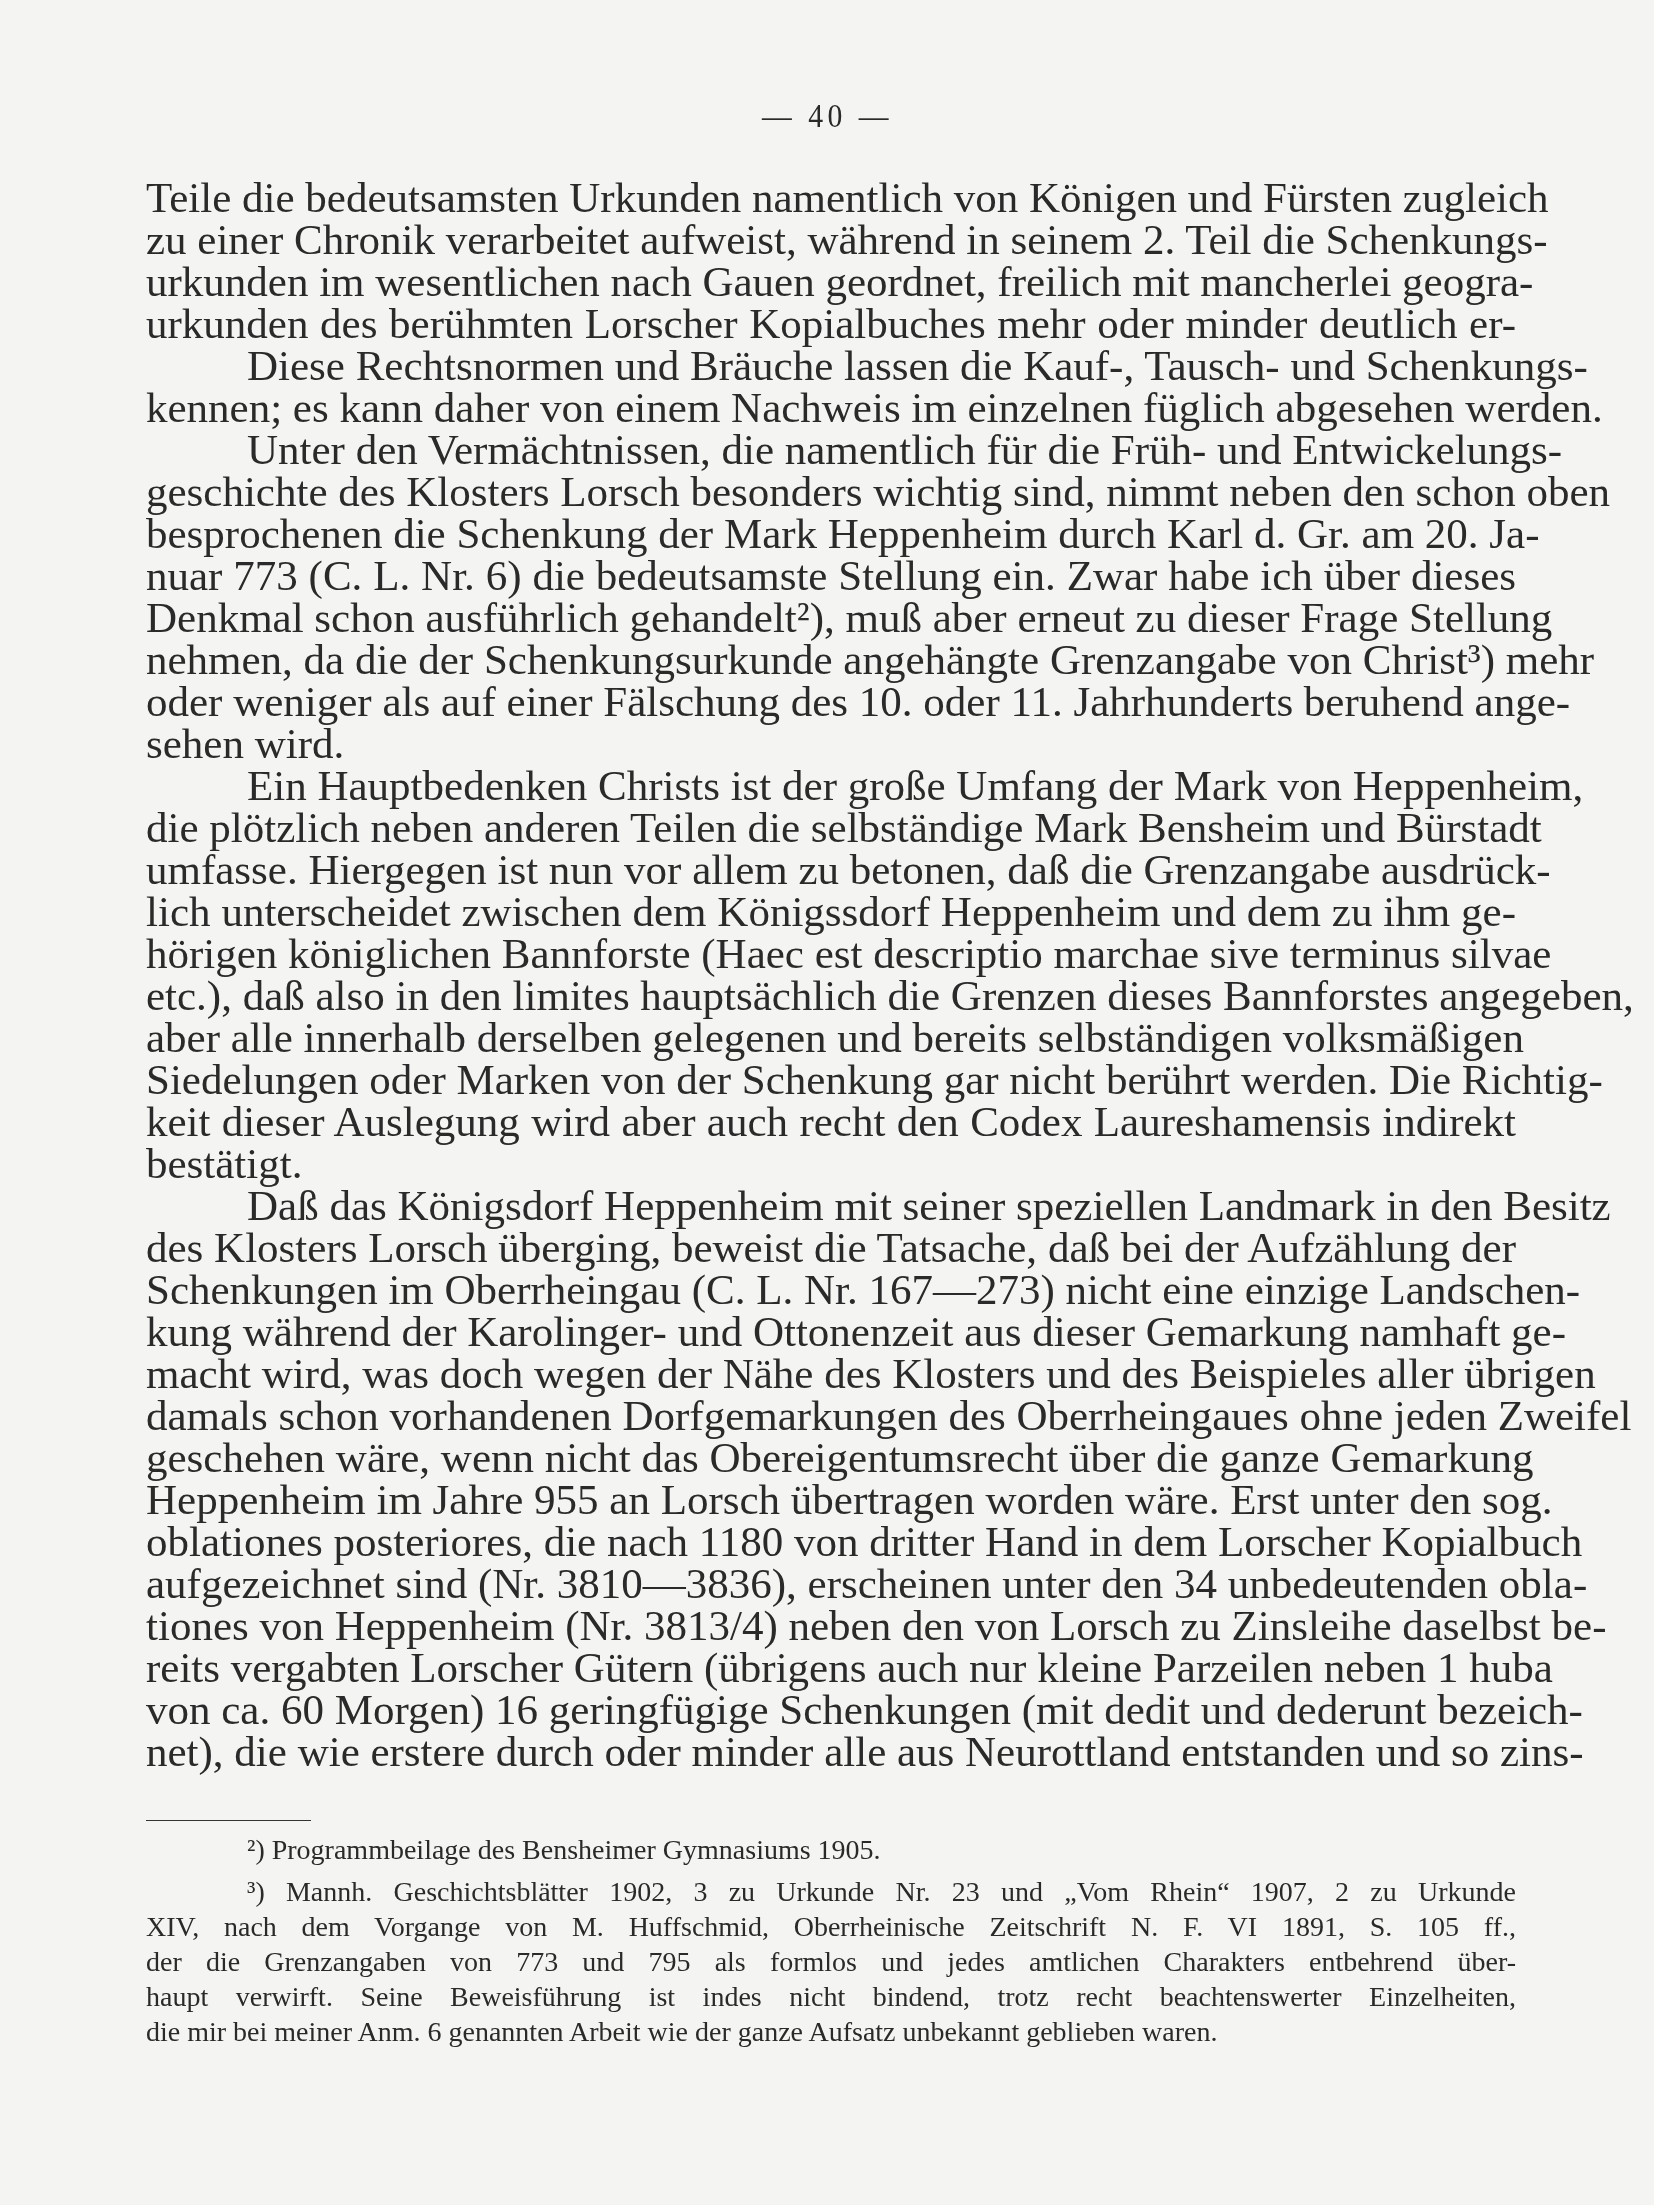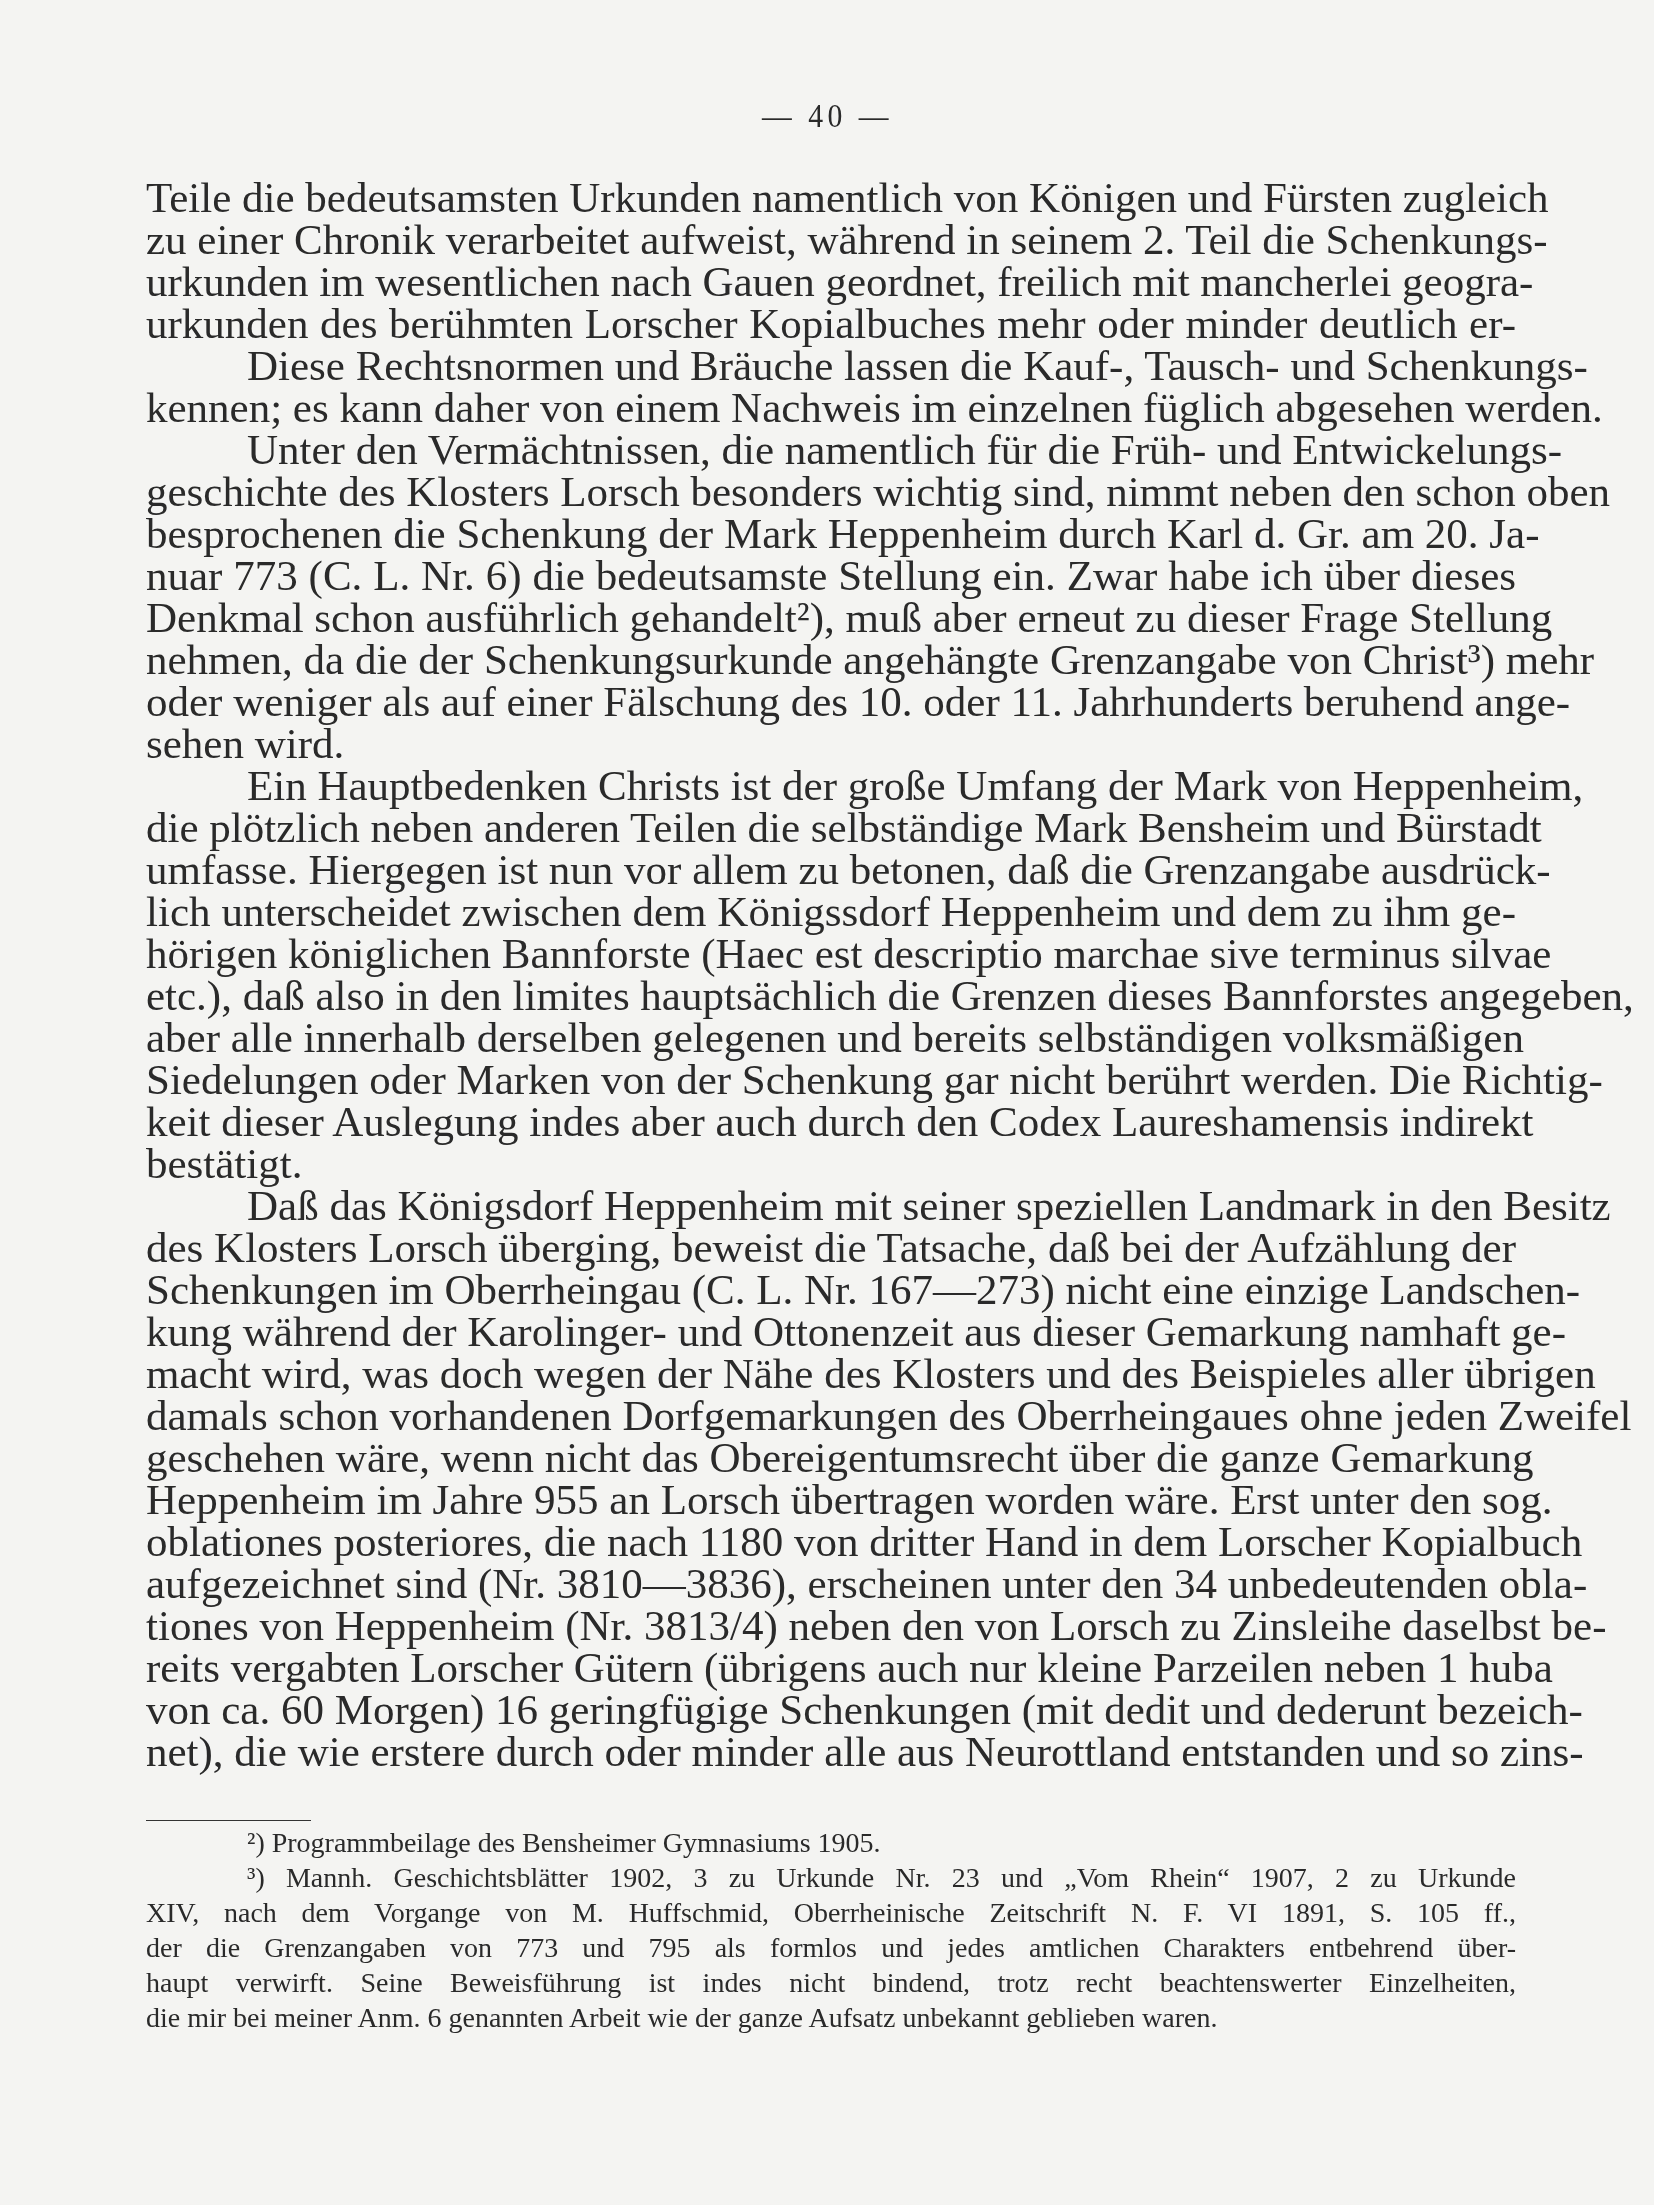--- a/index.html
+++ b/index.html
@@ -34,21 +34,21 @@
     position: absolute; top: 1820px; left: 146px; width: 165px;
     border-top: 1.7px solid #333;
   }
   .footnotes {
     position: absolute; top: 1825px; left: 146px; width: 1370px;
   }
   .fn-line {
     display: block; font-size: 28px; line-height: 35px; height: 35px;
     white-space: nowrap; text-align: justify; text-align-last: justify;
   }
-  .fn-line.indent { padding-left: 101px; }
+  .fn-line.indent { padding-left: 101px; margin-top: 7px; }
   .fn-line.last { text-align-last: left; }
 </style>
 </head>
 <body>
 
 <div class="page-number">— 40 —</div>
 
 <div class="body-text">
   <span class="line">Teile die bedeutsamsten Urkunden namentlich von Königen und Fürsten zugleich</span>
   <span class="line">zu einer Chronik verarbeitet aufweist, während in seinem 2. Teil die Schenkungs-</span>
@@ -65,21 +65,21 @@
   <span class="line">oder weniger als auf einer Fälschung des 10. oder 11. Jahrhunderts beruhend ange-</span>
   <span class="line last">sehen wird.</span>
   <span class="line indent">Ein Hauptbedenken Christs ist der große Umfang der Mark von Heppenheim,</span>
   <span class="line">die plötzlich neben anderen Teilen die selbständige Mark Bensheim und Bürstadt</span>
   <span class="line">umfasse. Hiergegen ist nun vor allem zu betonen, daß die Grenzangabe ausdrück-</span>
   <span class="line">lich unterscheidet zwischen dem Königssdorf Heppenheim und dem zu ihm ge-</span>
   <span class="line">hörigen königlichen Bannforste (Haec est descriptio marchae sive terminus silvae</span>
   <span class="line">etc.), daß also in den limites hauptsächlich die Grenzen dieses Bannforstes angegeben,</span>
   <span class="line">aber alle innerhalb derselben gelegenen und bereits selbständigen volksmäßigen</span>
   <span class="line">Siedelungen oder Marken von der Schenkung gar nicht berührt werden. Die Richtig-</span>
-  <span class="line">keit dieser Auslegung indes aber auch durch den Codex Laureshamensis indirekt</span>
+  <span class="line">keit dieser Auslegung wird aber auch recht den Codex Laureshamensis indirekt</span>
   <span class="line last">bestätigt.</span>
   <span class="line indent">Daß das Königsdorf Heppenheim mit seiner speziellen Landmark in den Besitz</span>
   <span class="line">des Klosters Lorsch überging, beweist die Tatsache, daß bei der Aufzählung der</span>
   <span class="line">Schenkungen im Oberrheingau (C. L. Nr. 167—273) nicht eine einzige Landschen-</span>
   <span class="line">kung während der Karolinger- und Ottonenzeit aus dieser Gemarkung namhaft ge-</span>
   <span class="line">macht wird, was doch wegen der Nähe des Klosters und des Beispieles aller übrigen</span>
   <span class="line">damals schon vorhandenen Dorfgemarkungen des Oberrheingaues ohne jeden Zweifel</span>
   <span class="line">geschehen wäre, wenn nicht das Obereigentumsrecht über die ganze Gemarkung</span>
   <span class="line">Heppenheim im Jahre 955 an Lorsch übertragen worden wäre. Erst unter den sog.</span>
   <span class="line">oblationes posteriores, die nach 1180 von dritter Hand in dem Lorscher Kopialbuch</span>

